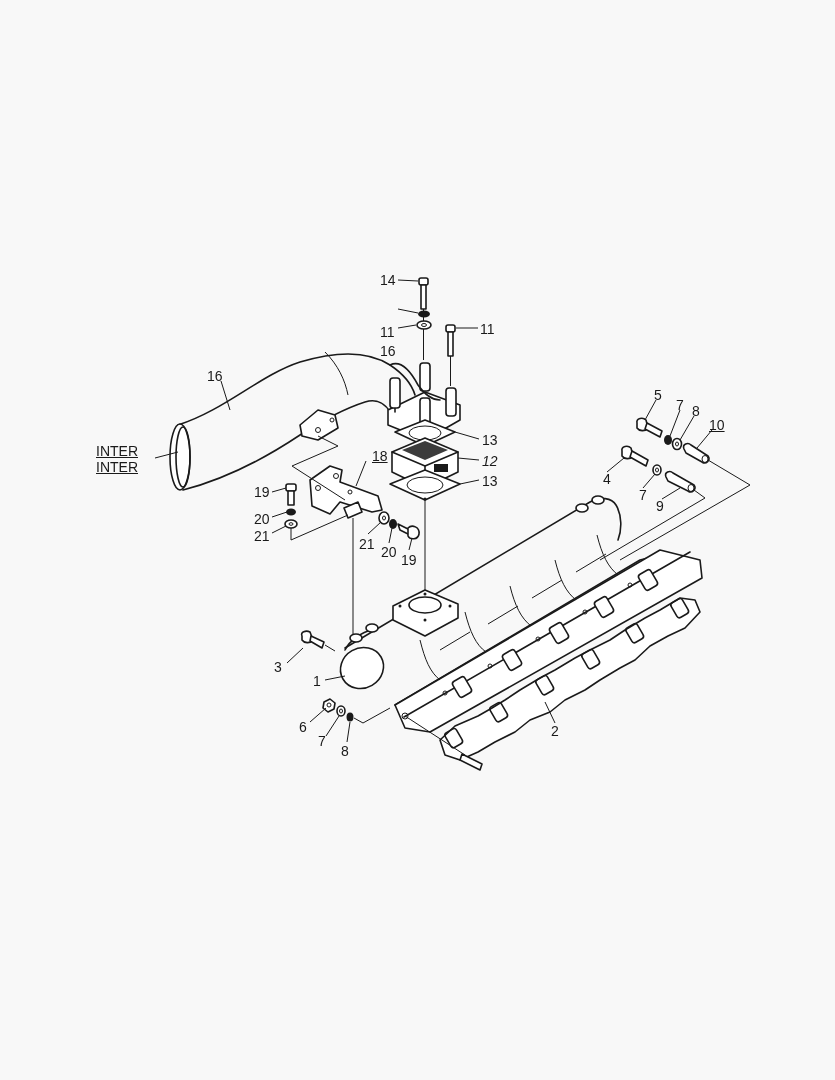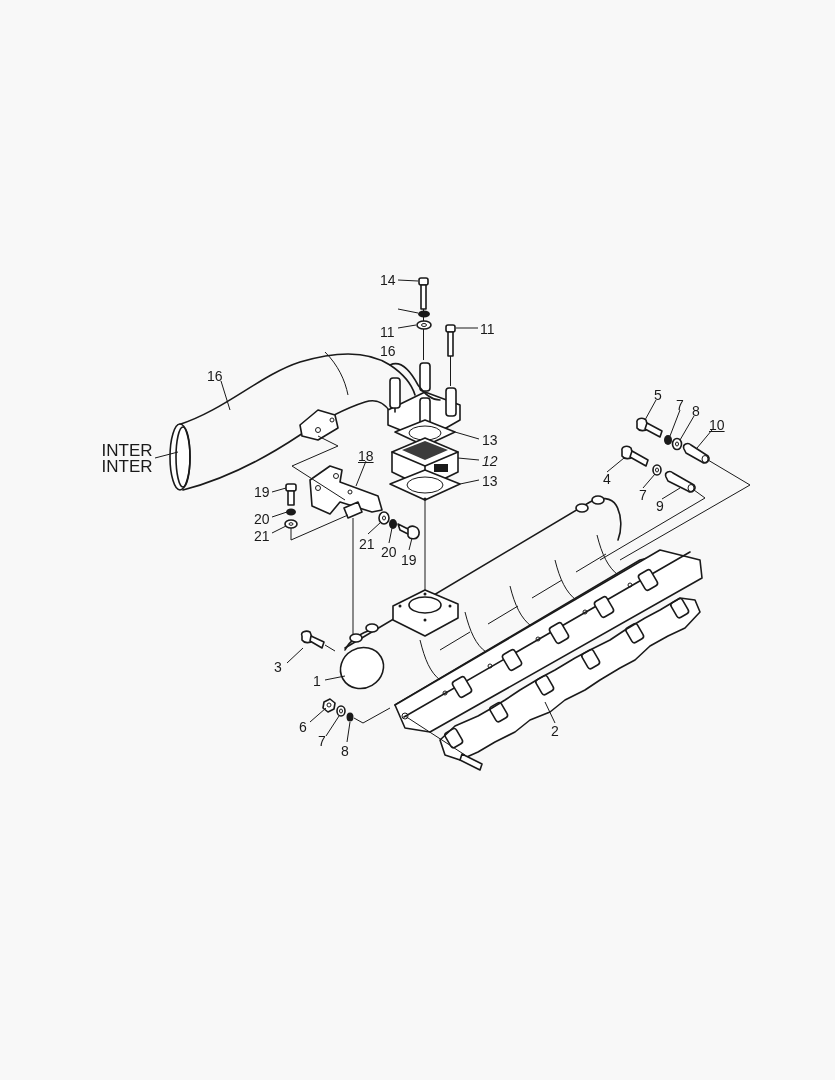--- a/index.html
+++ b/index.html
@@ -5,21 +5,21 @@
   html, body { margin: 0; padding: 0; background: #f8f8f8; }
   body { width: 835px; height: 1080px; position: relative; overflow: hidden;
          font-family: "Liberation Sans", sans-serif; }
   #diagram { position: absolute; left: 0; top: 0; width: 835px; height: 1080px; }
   .ln { fill: none; stroke: #1a1a1a; stroke-width: 1.6; stroke-linejoin: round; stroke-linecap: round; }
   .thin { fill: none; stroke: #1a1a1a; stroke-width: 1; }
   .fillw { fill: #ffffff; stroke: #1a1a1a; stroke-width: 1.6; stroke-linejoin: round; }
   .dark { fill: #1a1a1a; }
   .lead { fill: none; stroke: #1a1a1a; stroke-width: 1; }
   .callout { position: absolute; font-size: 14px; color: #1a1a1a; line-height: 14px; white-space: nowrap; }
-  .note { position: absolute; font-size: 17px; color: #1a1a1a; line-height: 16px; text-align: center; }
+  .note { position: absolute; font-size: 14px; color: #1a1a1a; line-height: 16px; text-align: left; text-decoration: underline; }
 </style>
 </head>
 <body>
 
 <svg id="diagram" viewBox="0 0 835 1080" xmlns="http://www.w3.org/2000/svg">
 
   <g>
     <path class="ln" d="M178,425 C225,410 260,375 300,362 C340,350 370,352 390,365 C405,375 412,385 415,395"></path>
     <path class="ln" d="M183,490 C230,478 270,455 300,435 C320,422 340,410 365,402 C378,398 386,405 390,412"></path>
     <ellipse class="fillw" cx="180" cy="457" rx="10" ry="33"></ellipse>
@@ -267,19 +267,19 @@
 <div class="callout" style="left:656px; top:499px;">9</div>
 <div class="callout" style="left:709px; top:418px;text-decoration:underline;">10</div>
 <div class="callout" style="left:207px; top:369px;">16</div>
 <div class="callout" style="left:482px; top:454px;font-style:italic;">12</div>
 <div class="callout" style="left:482px; top:433px;">13</div>
 <div class="callout" style="left:482px; top:474px;">13</div>
 <div class="callout" style="left:380px; top:273px;text-align:right;">14</div>
 <div class="callout" style="left:480px; top:322px;">11</div>
 <div class="callout" style="left:380px; top:302px;margin-top:42px;">16</div>
 <div class="callout" style="left:380px; top:325px;">11</div>
-<div class="callout" style="left:358px; top:449px;text-decoration:underline;">18</div>
+<div class="callout" style="left:372px; top:449px;text-decoration:underline;">18</div>
 <div class="callout" style="left:254px; top:485px;">19</div>
 <div class="callout" style="left:254px; top:512px;">20</div>
 <div class="callout" style="left:254px; top:529px;">21</div>
 <div class="callout" style="left:359px; top:537px;">21</div>
 <div class="callout" style="left:381px; top:545px;">20</div>
 <div class="callout" style="left:401px; top:553px;">19</div>
 
 </body></html>

